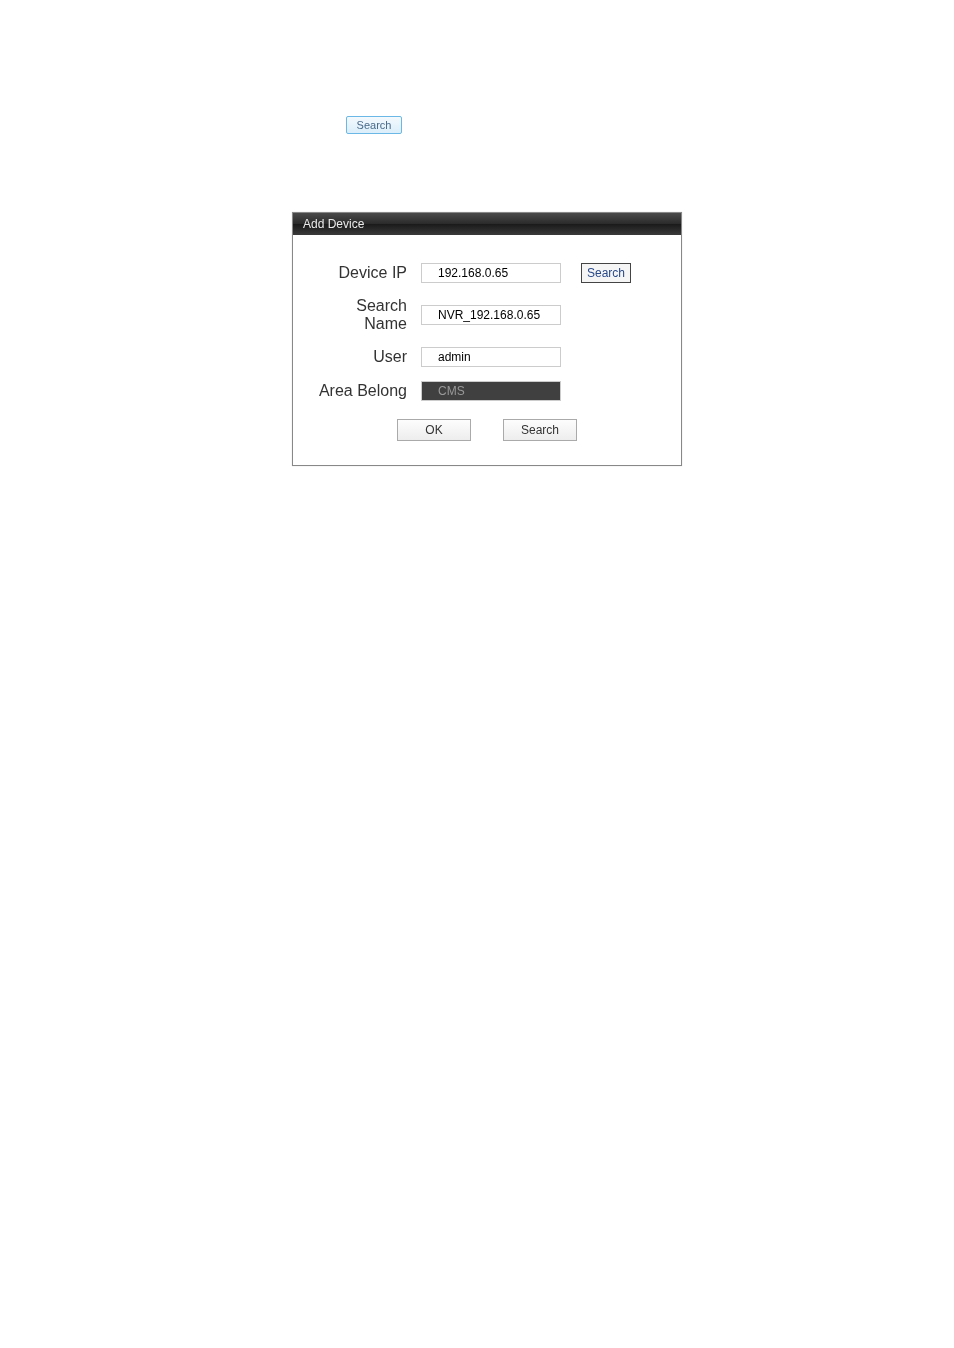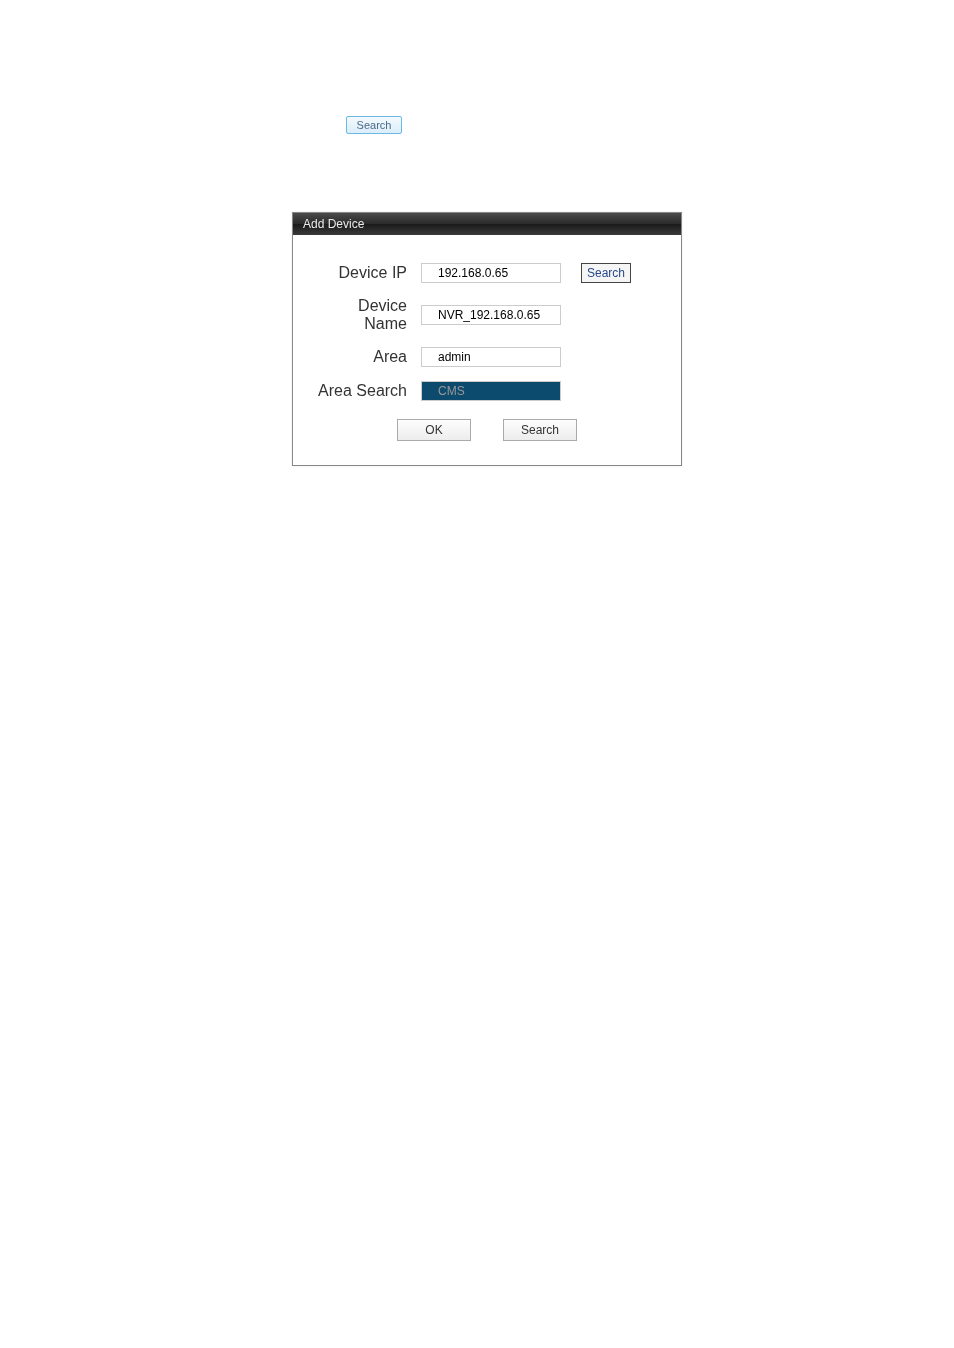--- a/index.html
+++ b/index.html
@@ -66,21 +66,21 @@
     .form-input {
       width: 140px;
       height: 20px;
       border: 1px solid #ccc;
       padding: 1px 16px;
       font-size: 12px;
       font-family: Tahoma, Arial, sans-serif;
       background: #fff;
     }
     .form-input.disabled {
-      background: #0c4a6e;
+      background: #404040;
       color: #999;
     }
     .row-search-btn {
       margin-left: 20px;
       width: 50px;
       height: 20px;
       border: 1px solid #444;
       background: #f5f5f5;
       font-size: 12px;
       color: #2a4a8a;
@@ -117,32 +117,32 @@
   <div class="dialog-body">
 
     <div class="form-row">
       <span class="form-label">Device IP</span>
       <input class="form-input" type="text" value="192.168.0.65" style="">
       <button class="row-search-btn">Search</button>
     </div>
 
 
     <div class="form-row">
-      <span class="form-label">Device Name</span>
+      <span class="form-label">Search Name</span>
       <input class="form-input" type="text" value="NVR_192.168.0.65" style="">
     </div>
 
     <div class="form-row">
-      <span class="form-label">Area</span>
+      <span class="form-label">User</span>
       <input class="form-input" type="text" value="admin" style="">
     </div>
 
 
     <div class="form-row">
-      <span class="form-label">Area Search</span>
+      <span class="form-label">Area Belong</span>
       <input class="form-input disabled" type="text" readonly="" value="CMS" style="">
     </div>
 
     <div class="button-row">
       <button class="dlg-btn">OK</button>
       <button class="dlg-btn">Search</button>
     </div>
 
   </div>
 </div>

